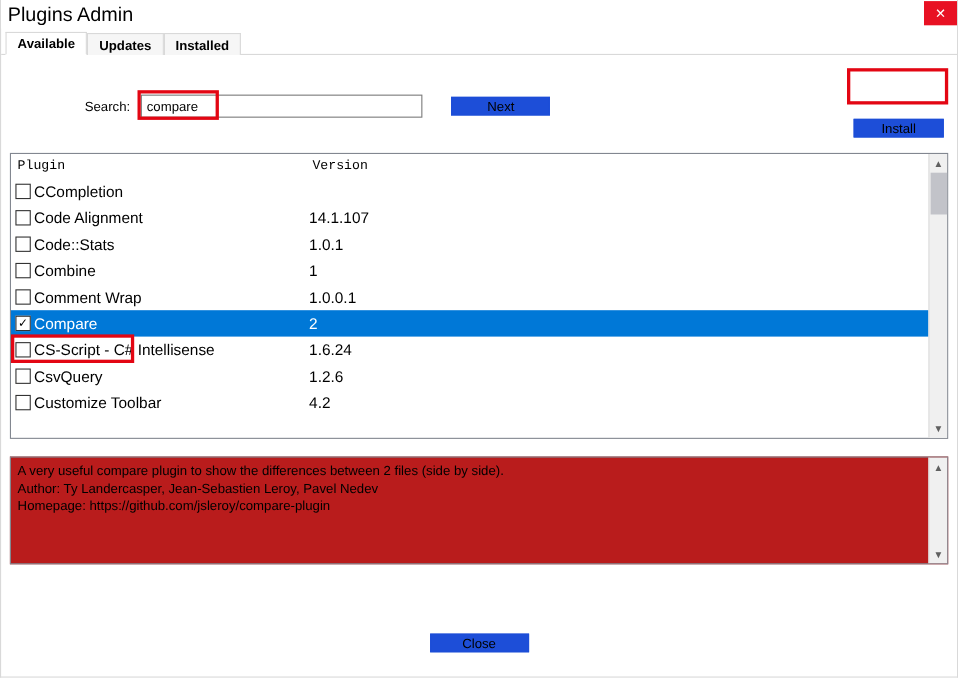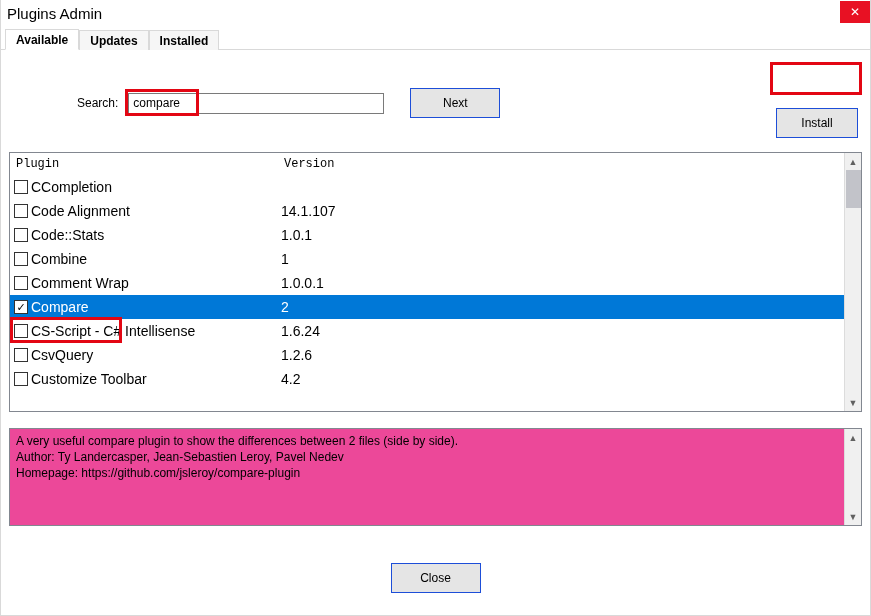--- a/index.html
+++ b/index.html
@@ -17,21 +17,21 @@
   }
   
   .titlebar {
     height: 26px;
     background: #fff;
     display:flex;
     align-items:center;
     justify-content:space-between;
     padding-left: 6px;
   }
-  .titlebar .title { font-size: 15px; }
+  .titlebar .title { font-size: 18px; }
   .close-btn {
     width: 30px; height: 22px;
     background: #e81123;
     color:#fff;
     display:flex; align-items:center; justify-content:center;
     font-size: 12px;
     margin-right: 0;
     margin-top: -2px;
     cursor:pointer;
   }
@@ -71,22 +71,22 @@
   .searchrow input[type=text] {
     height: 21px;
     width: 256px;
     border: 1px solid #7a7a7a;
     font-family: inherit;
     font-size: 12px;
     padding: 1px 4px;
     outline: none;
   }
   .btn {
-    height: 30px;
-    background: #e5e5e5;
+    height: 17px;
+    background: #1d4ed8;
     border: 1px solid #1d4ed8;
     font-family: inherit;
     font-size: 12px;
     cursor: pointer;
     display:inline-flex; align-items:center; justify-content:center;
   }
   .next-btn { width: 90px; margin-left: 20px; }
   .spacer { flex:1; }
   .install-btn { width: 82px; margin-right: 2px; margin-top: 40px; }
   
@@ -148,21 +148,21 @@
     width: 15px; background:#c2c3c9;
     margin-top: 0;
   }
   .vscroll .track { flex:1; }
   
   .descbox {
     margin: 16px 8px 0 8px;
     border: 1px solid #828790;
     height: 98px;
     display:flex;
-    background:#ec4899;
+    background:#b91c1c;
   }
   .descbox .text {
     flex:1;
     padding: 4px 6px;
     font-size: 12px;
     line-height: 1.35;
     white-space: pre-line;
   }
   
   .bottombar {

